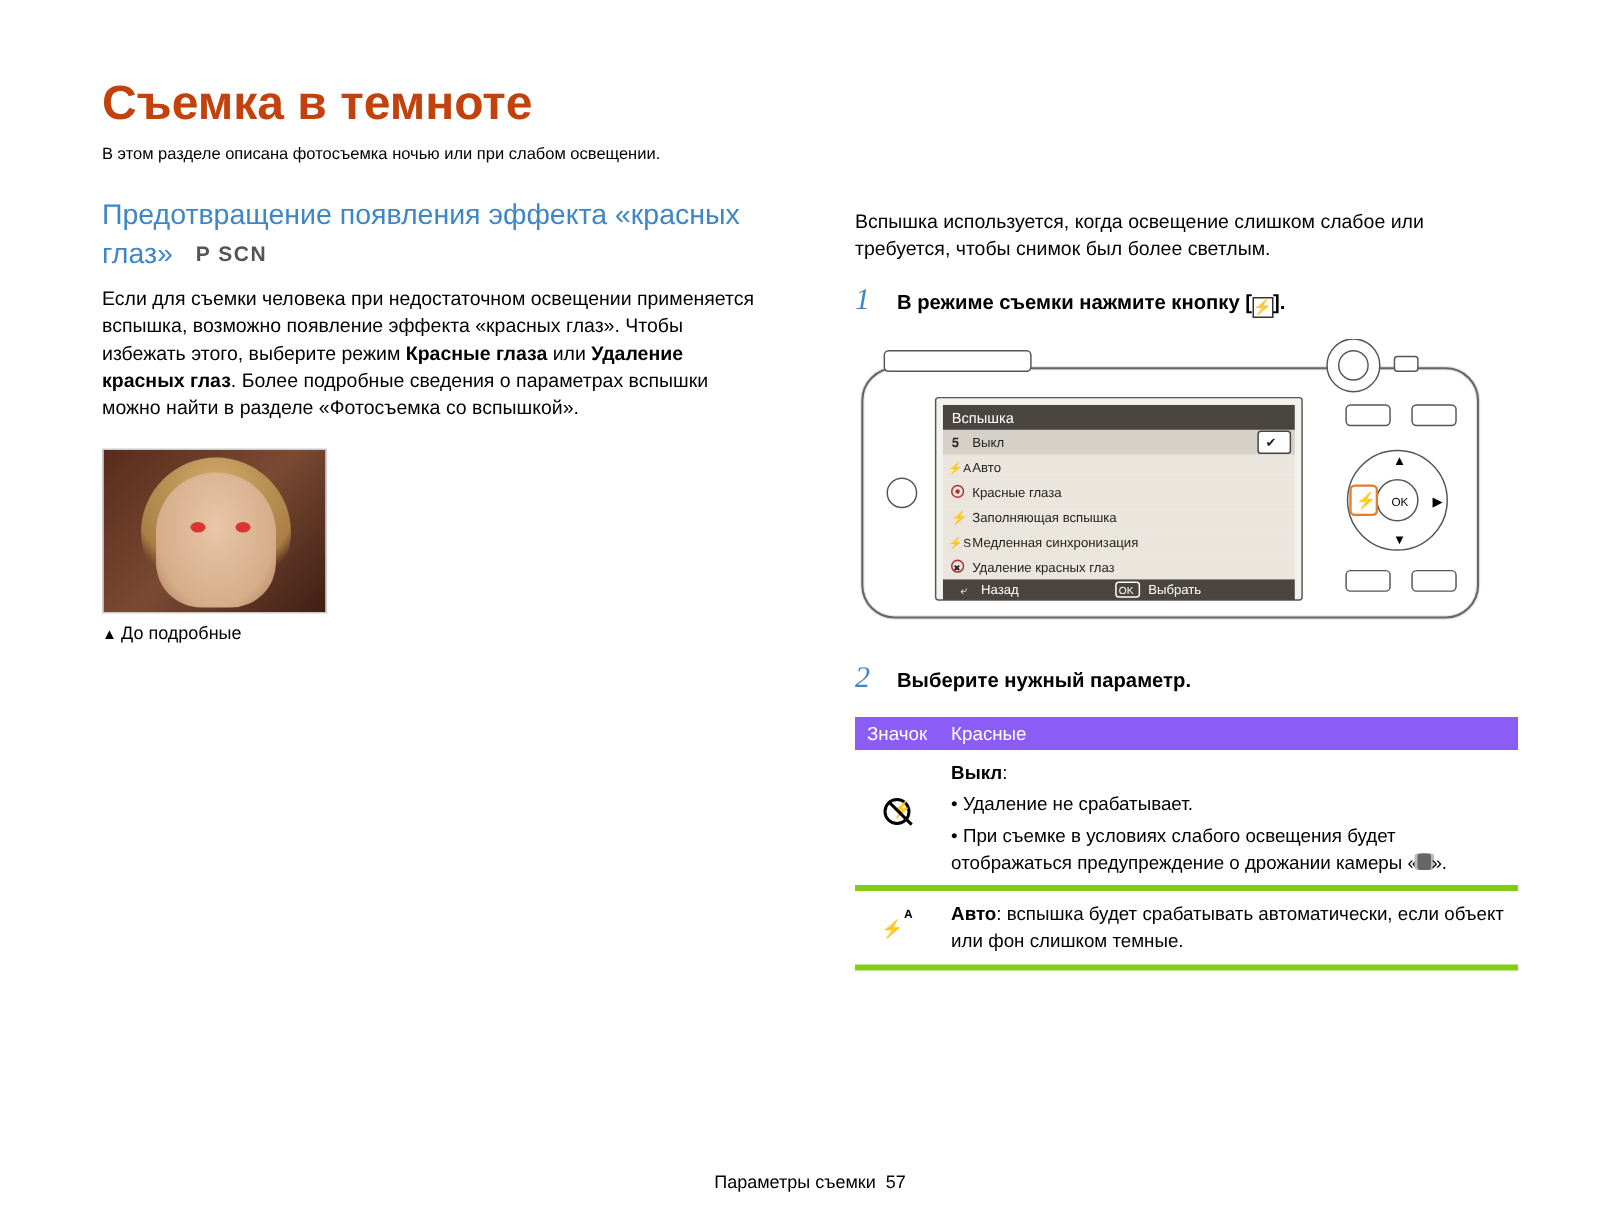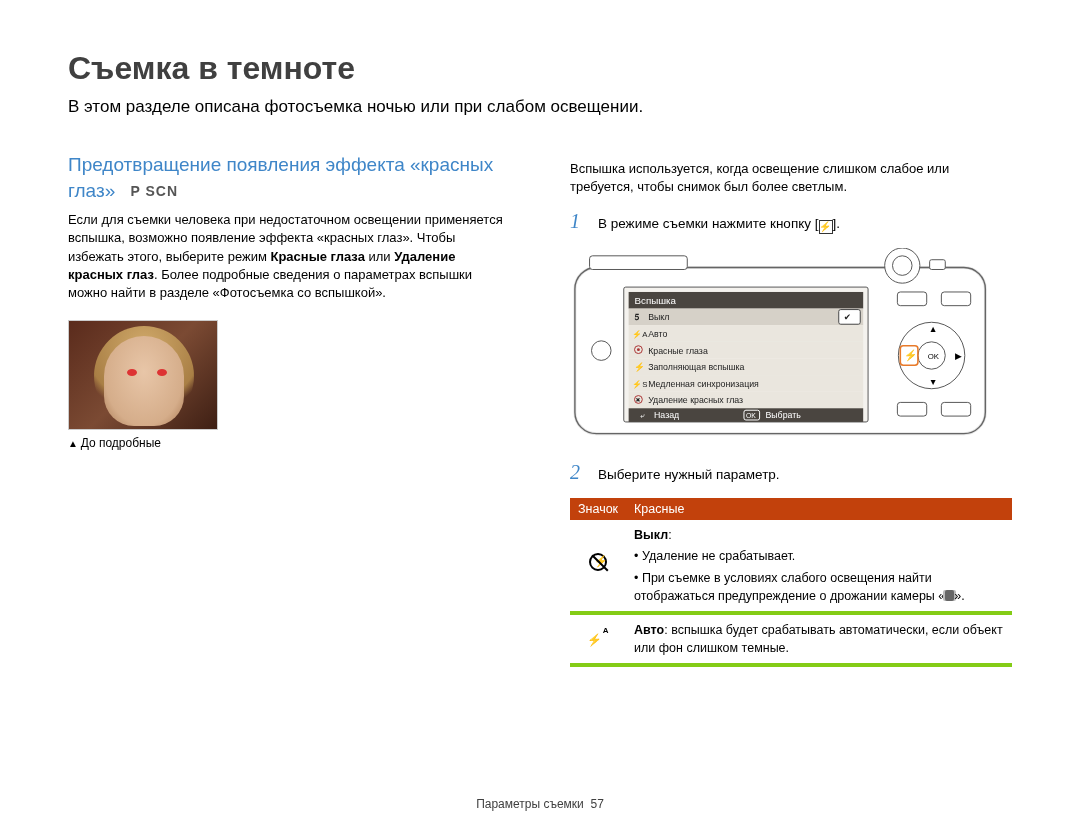--- a/index.html
+++ b/index.html
@@ -6,28 +6,28 @@
   body {
     width: 1080px;
     height: 815px;
     background: #fff;
     font-family: Arial, Helvetica, sans-serif;
     color: #000;
     padding: 50px 68px 20px 68px;
     position: relative;
   }
   .page-title {
-    color: #404040;
+    color: #c2410c;
     font-size: 32px;
     font-weight: bold;
     margin-bottom: 10px;
   }
   .intro {
-    font-size: 17px;
-    margin-bottom: 35px;
+    font-size: 11px;
+    margin-bottom: 22px;
   }
   .columns {
     display: flex;
     gap: 60px;
   }
   .col { flex: 1; }
   .sec-title {
     color: #3f86c8;
     font-size: 19px;
     font-weight: 500;
@@ -91,44 +91,44 @@
   }
   .caption::before { content: "▲ "; font-size:10px; }
   .step {
     display: flex; gap: 10px; margin-top: 14px;
     font-size: 14px; align-items: baseline;
   }
   .step-num {
     font-style: italic; font-family: Georgia, serif;
     color: #3f86c8; font-size: 20px; width: 18px;
   }
-  .step-text { flex:1; font-size: 13.5px; }
+  .step-text { flex:1; font-size: 13.5px; font-weight: bold; }
   .flash-icon-sq {
     display:inline-flex; width:14px; height:14px;
     border:1px solid #333; align-items:center; justify-content:center;
     font-size:10px; vertical-align:-2px;
   }
   .camera-wrap { margin-top: 14px; }
   .camera-svg { width: 430px; }
   .table {
     width: 100%; border-collapse: collapse; margin-top: 14px;
     font-size: 12.5px;
   }
   .table th {
-    background: #c2410c; color:#fff; font-weight: normal;
+    background: #8b5cf6; color:#fff; font-weight: normal;
     text-align:left; padding: 4px 8px;
   }
   .table td {
     border-bottom: 4px solid #84cc16; padding: 6px 8px;
     vertical-align: top; line-height:1.45;
   }
   .table td.icon-cell { width: 46px; text-align:center; font-size:17px; vertical-align:middle; }
   .footer {
-    position: absolute; bottom: 4px; width: 100%; left:0;
-    text-align: center; font-size: 12px; color:#404040;
+    position: absolute; bottom: 20px; width: 100%; left:0;
+    text-align: center; font-size: 12px; color:#000000;
   }
   .shake-icon{display:inline-block;width:9px;height:11px;background:#666;border-radius:2px;box-shadow:-2px 0 #bbb,2px 0 #bbb;vertical-align:-1px;}
   .flash-bolt{font-weight:bold;}
   .auto-flash{font-size:12px;position:relative;}
   .auto-flash sup{font-size:8px;position:relative;top:-6px;}
 </style>
 </head>
 <body>
 
 <h1 class="page-title">Съемка в темноте</h1>
@@ -245,21 +245,21 @@
       <tr>
         <td class="icon-cell">
           <span style="display:inline-block;width:18px;height:18px;border:2px solid #000;border-radius:50%;position:relative;">
             <span style="position:absolute;left:3px;top:-1px;font-size:11px;">⚡</span>
             <span style="position:absolute;left:-2px;top:7px;width:22px;height:2px;background:#000;transform:rotate(45deg);"></span>
           </span>
         </td>
         <td>
           <b>Выкл</b>:<br>
           <span style="display:inline-block;margin:3px 0 3px 0">• <span>Удаление не срабатывает.</span></span><br>
-          <span>• <span>При съемке в условиях слабого освещения найти отображаться предупреждение о дрожании камеры </span>«<span class="shake-icon"></span>»<span>.</span></span>
+          <span>• <span>При съемке в условиях слабого освещения будет отображаться предупреждение о дрожании камеры </span>«<span class="shake-icon"></span>»<span>.</span></span>
         </td>
       </tr>
       <tr>
         <td class="icon-cell">
           <span class="auto-flash flash-bolt">⚡<sup>A</sup></span>
         </td>
         <td>
           <b>Авто</b><span>: вспышка будет срабатывать автоматически, если объект или фон слишком темные.</span>
         </td>
       </tr>

